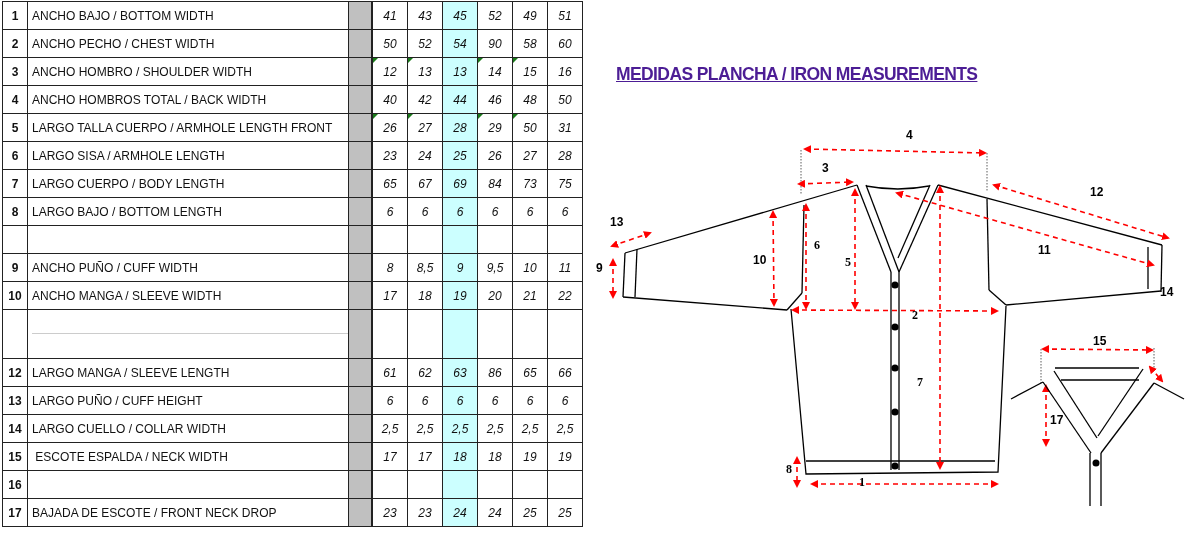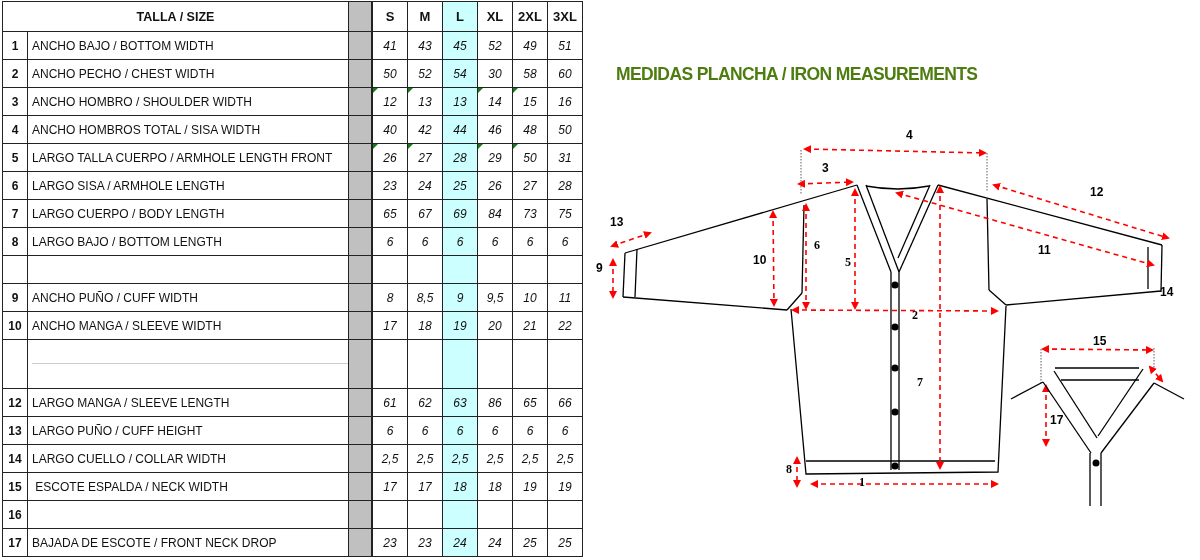--- a/index.html
+++ b/index.html
@@ -11,80 +11,70 @@
   td.gray { width:22px; background:#c0c0c0; border-left:1px solid #222; border-right:2px solid #222 !important; }
   td.val { width:34px; text-align:center; font-style:italic; font-size:13px; position:relative; }
   td.val.L { background:#ccffff; }
   tr.head td { height:29px; font-weight:bold; font-style:normal; text-align:center; font-size:13px; }
   tr.head td.title { text-align:center; font-size:12.5px; }
   tr.blank td { height:27px; }
   tr.tall td { height:48px; }
   .tri { position:absolute; left:0; top:0; width:0; height:0; border-top:5px solid #1a7a1a; border-right:5px solid transparent; }
   .split { position:relative; }
   .split .subline { position:absolute; left:4px; right:0; top:23px; border-top:1px solid #ccc; }
-  .diagram-title { position:absolute; left:616px; top:64px; font-weight:bold; font-size:17.5px; letter-spacing:-0.6px; color:#4d7c0f; }
+  .diagram-title { position:absolute; left:616px; top:64px; font-weight:bold; font-size:17.5px; letter-spacing:-0.6px; color:#4c1d95;text-decoration:underline; }
   svg.diagram { position:absolute; left:0; top:0; width:1200px; height:560px; }
   .lbl { font-family:"Liberation Sans", sans-serif; font-weight:bold; font-size:12px; fill:#000; }
   .lbls { font-family:"Liberation Serif", serif; font-weight:bold; font-size:12px; fill:#000; }
 </style>
 </head>
 <body>
 
 <table class="size-table">
   <tbody>
-    <tr class="head">
-      <td class="title" colspan="2">TALLA / SIZE</td>
-      <td class="gray"></td>
-      <td class="val">S</td>
-      <td class="val">M</td>
-      <td class="val L">L</td>
-      <td class="val">XL</td>
-      <td class="val">2XL</td>
-      <td class="val">3XL</td>
-    </tr>
 
     <tr>
       <td class="num">1</td>
       <td class="label">ANCHO BAJO / BOTTOM WIDTH</td>
       <td class="gray"></td>
       <td class="val">41</td>
       <td class="val">43</td>
       <td class="val L">45</td>
       <td class="val">52</td>
       <td class="val">49</td>
       <td class="val">51</td>
     </tr>
 
     <tr>
       <td class="num">2</td>
       <td class="label">ANCHO PECHO / CHEST WIDTH</td>
       <td class="gray"></td>
       <td class="val">50</td>
       <td class="val">52</td>
       <td class="val L">54</td>
-      <td class="val">30</td>
+      <td class="val">90</td>
       <td class="val">58</td>
       <td class="val">60</td>
     </tr>
 
     <tr>
       <td class="num">3</td>
       <td class="label">ANCHO HOMBRO / SHOULDER WIDTH</td>
       <td class="gray"></td>
       <td class="val"><span class="tri"></span><span>12</span></td>
       <td class="val"><span class="tri"></span><span>13</span></td>
       <td class="val L">13</td>
       <td class="val"><span class="tri"></span><span>14</span></td>
       <td class="val"><span class="tri"></span><span>15</span></td>
       <td class="val">16</td>
     </tr>
 
     <tr>
       <td class="num">4</td>
-      <td class="label">ANCHO HOMBROS TOTAL / SISA WIDTH</td>
+      <td class="label">ANCHO HOMBROS TOTAL / BACK WIDTH</td>
       <td class="gray"></td>
       <td class="val">40</td>
       <td class="val">42</td>
       <td class="val L">44</td>
       <td class="val">46</td>
       <td class="val">48</td>
       <td class="val">50</td>
     </tr>
 
     <tr>

